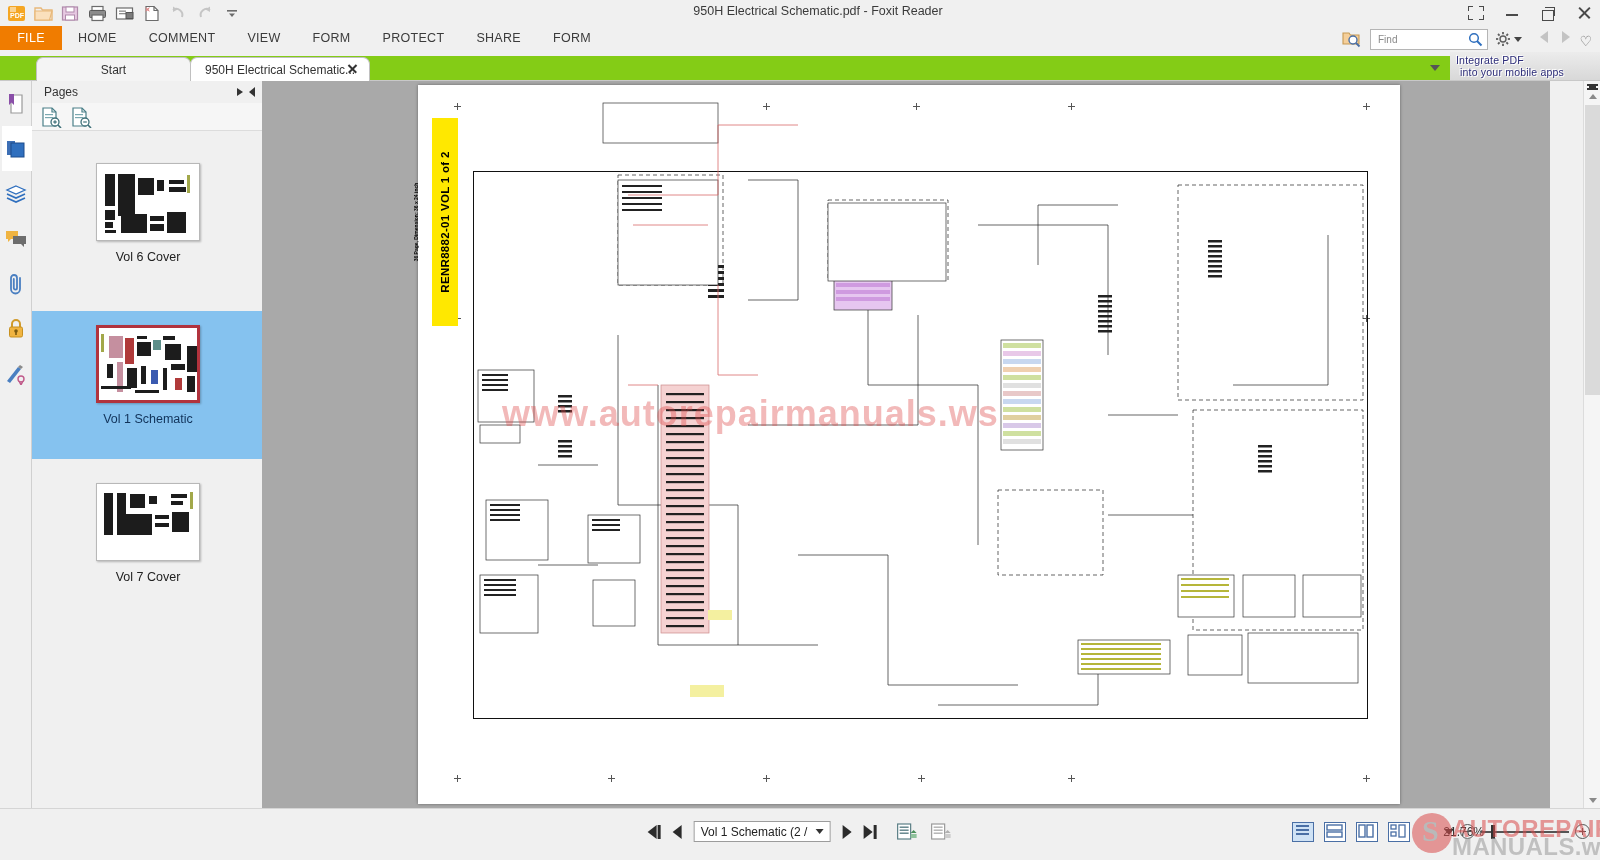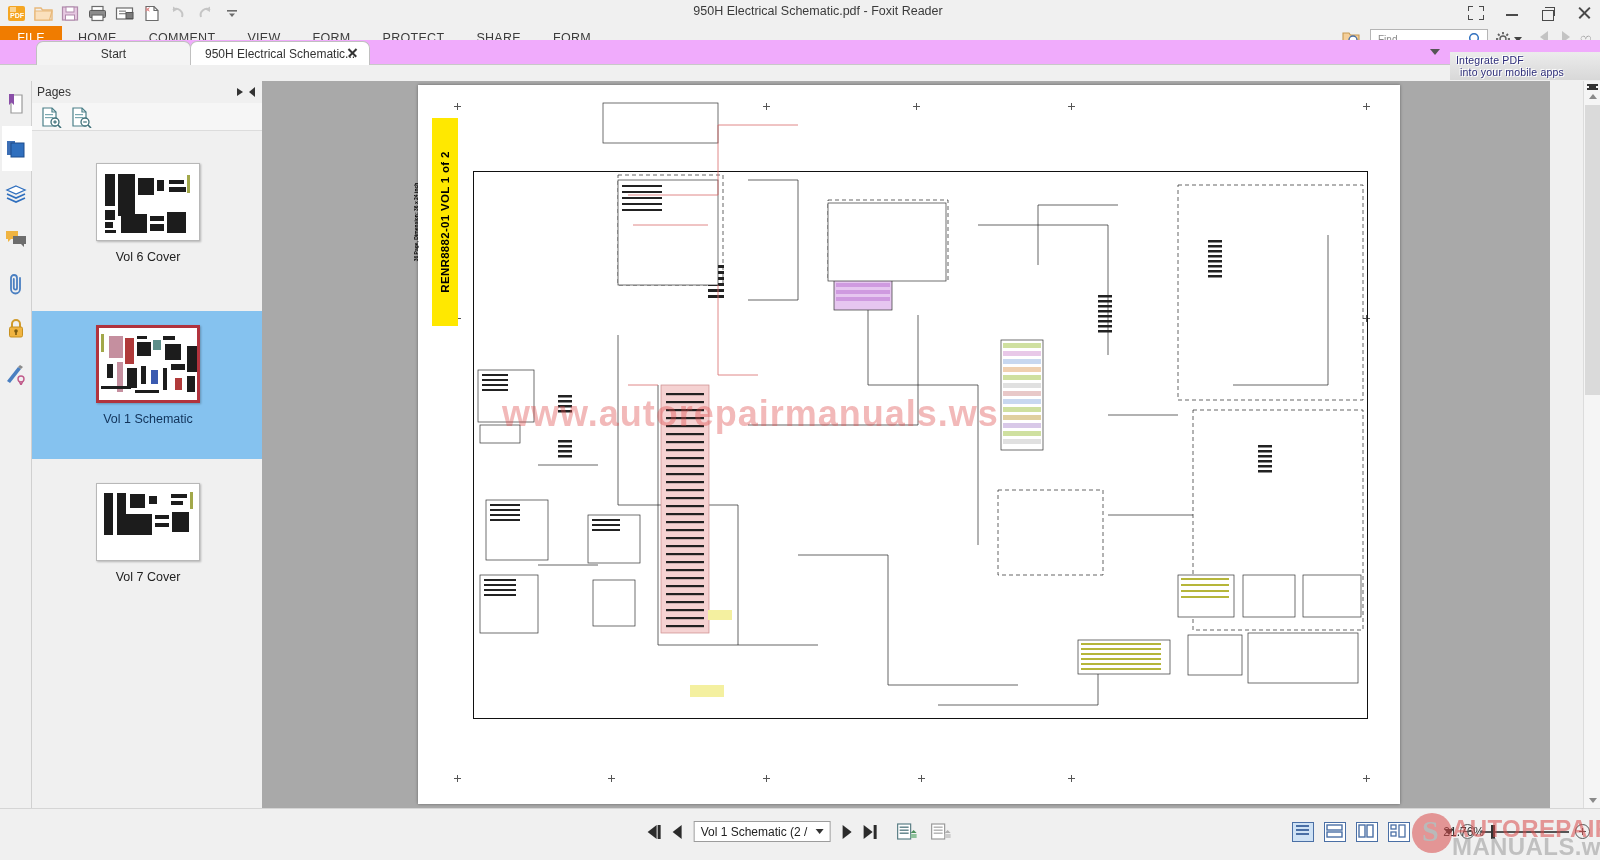--- a/index.html
+++ b/index.html
@@ -73,22 +73,22 @@
   .navarrows { position: absolute; right: 30px; top: 5px; display:flex; align-items:center; gap: 14px; }
   .tri-l, .tri-r {
     width: 0; height: 0; border-top: 6px solid transparent; border-bottom: 6px solid transparent;
   }
   .tri-l { border-right: 8px solid #c3c3c3; }
   .tri-r { border-left: 8px solid #c3c3c3; }
   .heart { position:absolute; right: 8px; top: 8px; font-size: 14px; color:#777; line-height: 1;}
 
   
   .tabstrip {
-    position: absolute; left: 0; top: 40px; width: 1600px; height: 25px;
-    background: #f0abfc; border-bottom: 1px solid #c8c8c8;
+    position: absolute; left: 0; top: 56px; width: 1600px; height: 25px;
+    background: #84cc16; border-bottom: 1px solid #c8c8c8;
   }
   .doctab {
     position: absolute; top: 1px; height: 24px;
     background: #fff; border: 1px solid #c0c0c0; border-bottom: none;
     border-radius: 7px 7px 0 0;
     display: flex; align-items: center; font-size: 12px; color: #333;
     transform: skewX(0deg);
   }
   .doctab.t1 { left: 36px; width: 155px; justify-content: center; background: #f4f4f4; }
   .doctab.t2 { left: 190px; width: 180px; padding-left: 14px; background: #fff; }
@@ -120,21 +120,21 @@
     background: #f0f0f0; border-right: 1px solid #d0d0d0;
   }
   .rail-btn { width: 32px; height: 45px; display:flex; align-items:center; justify-content:center; }
   .rail-btn.sel { background: #ffffff; border-left: 2px solid #f0f0f0; }
 
   
   .panelhdr {
     position: absolute; left: 32px; top: 81px; width: 232px; height: 22px;
     background: #f0f0f0; display:flex; align-items:center;
   }
-  .panelhdr .lbl { font-size: 12px; color:#333; margin-left: 5px; }
+  .panelhdr .lbl { font-size: 12px; color:#333; margin-left: 12px; }
   .panelhdr .arrows { margin-left:auto; margin-right: 9px; display:flex; gap:6px; align-items:center; }
   .dbl-r { width:0;height:0;border-top:4px solid transparent;border-bottom:4px solid transparent;border-left:6px solid #333; }
   .sgl-l { width:0;height:0;border-top:5px solid transparent;border-bottom:5px solid transparent;border-right:6px solid #333; }
 
   .panel-toolbar {
     position: absolute; left: 32px; top: 103px; width: 232px; height: 28px;
     background: #f6f6f6; border-bottom: 1px solid #dcdcdc; display:flex; align-items:center; gap:8px; padding-left: 8px;
   }
   .pages-panel {
     position: absolute; left: 32px; top: 131px; width: 232px; height: 677px;

